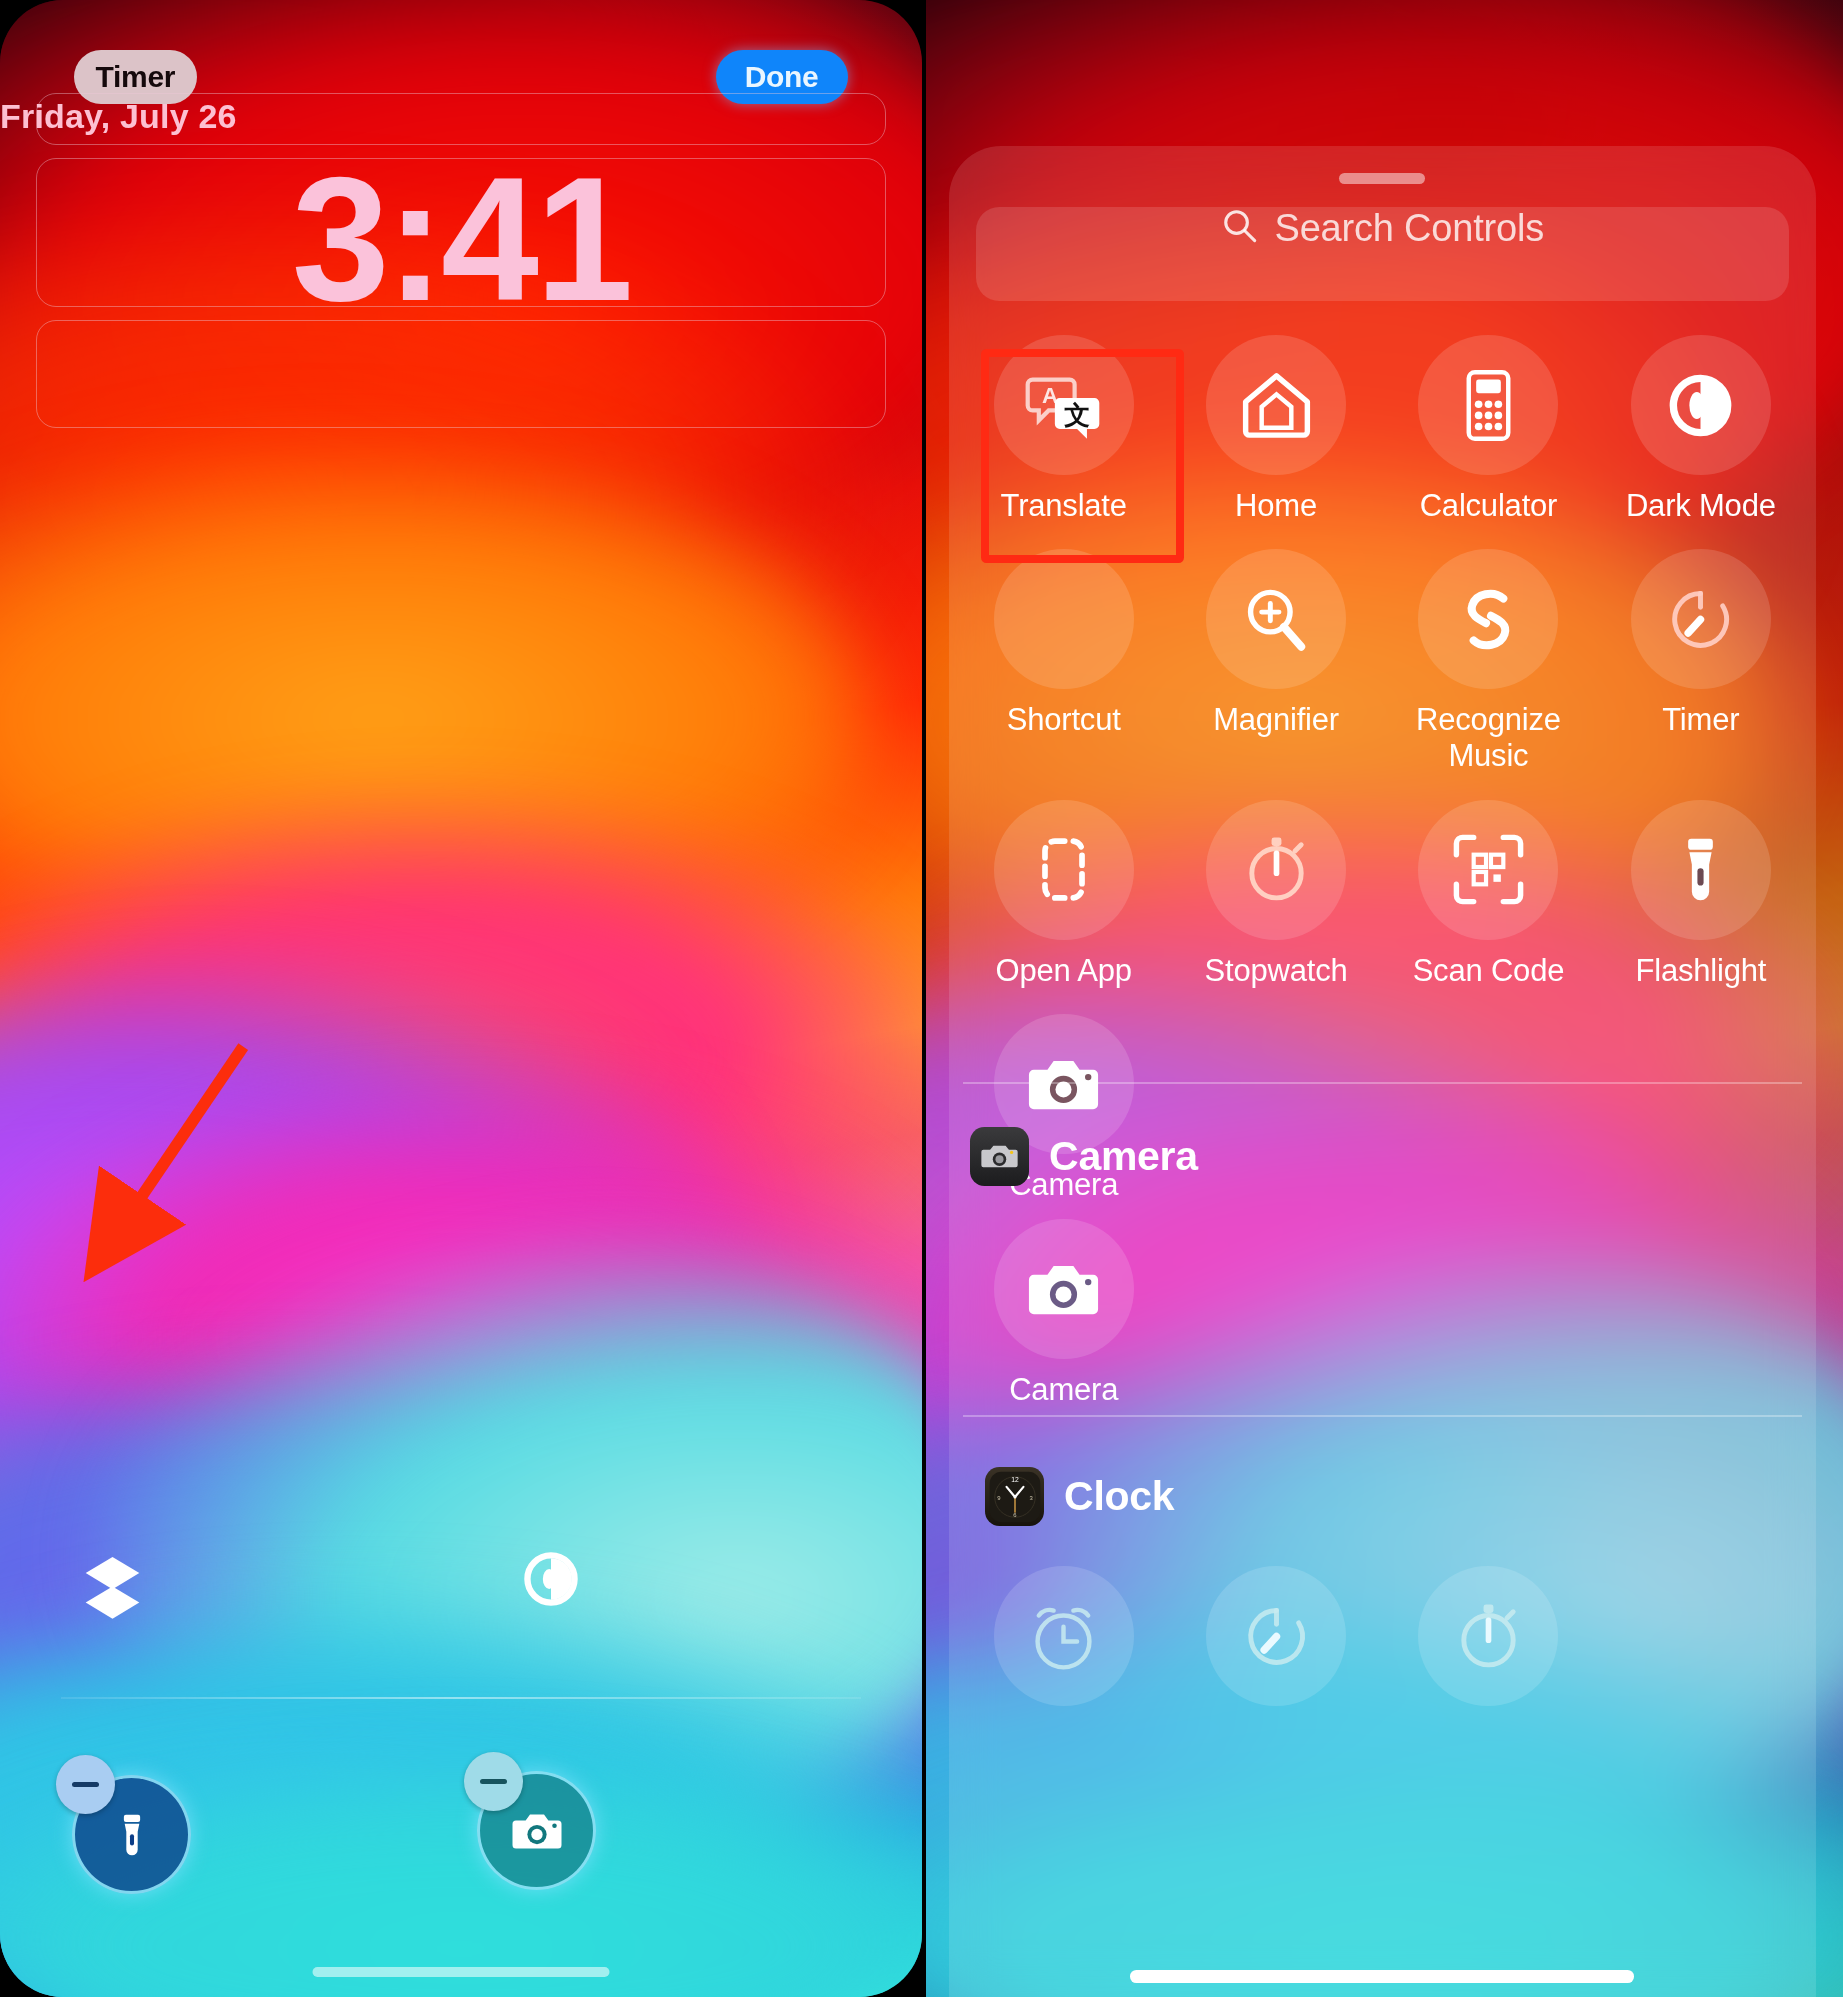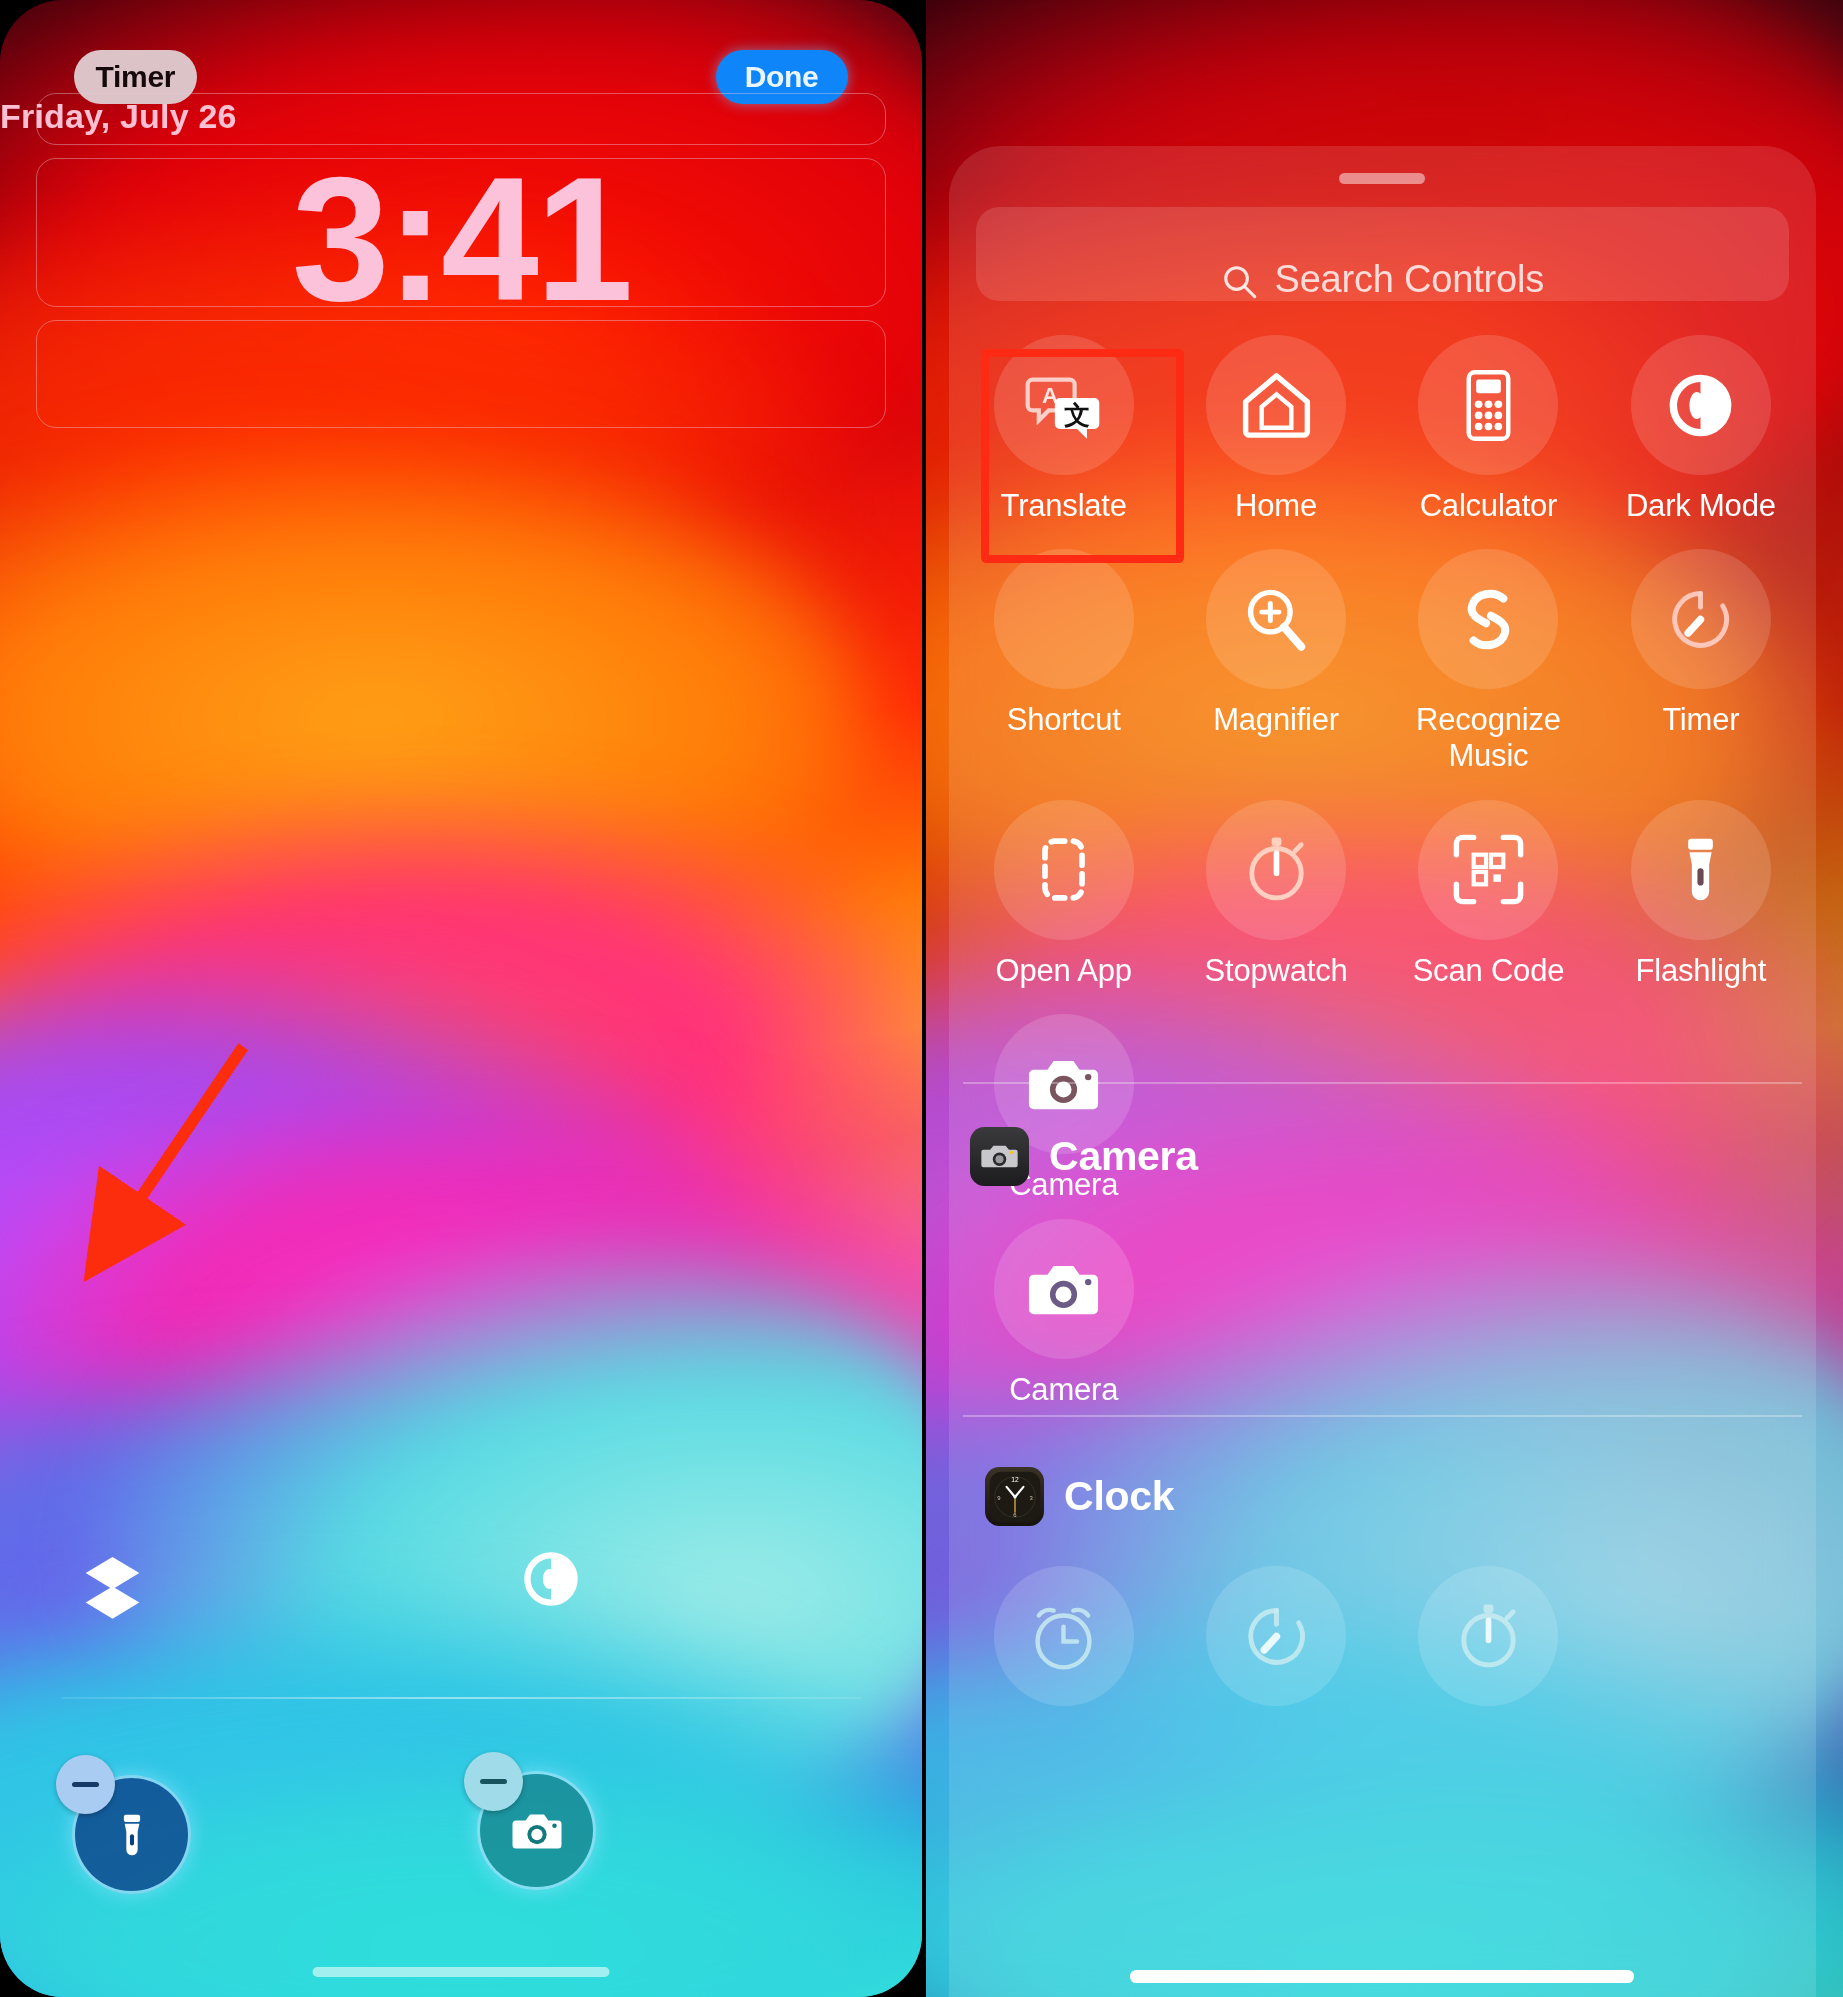--- a/index.html
+++ b/index.html
@@ -139,21 +139,21 @@
     overflow:hidden;
   }
   .grabber {
     position:absolute; left:50%; transform:translateX(-50%); top:27px;
     width:86px; height:10.8px; border-radius:5.4px; background: rgba(255,255,255,.48);
   }
   .searchbar {
     position:absolute; left:27px; right:27px; top:61px; height:94px;
     background: rgba(255,255,255,0.13);
     border-radius: 23.4px;
-    display:flex; align-items:flex-end; justify-content:center; gap:16px;
+    display:flex; align-items:flex-start; justify-content:center; gap:16px;
   }
   .search-ico { width:38px; height:38px; flex:none; }
   .search-ph { color: rgba(255,255,255,.80); font-size:38px; letter-spacing:-0.2px; }
 
   .grid {
     position:absolute; left:9px; right:9px; top:189px;
     display:grid; grid-template-columns: repeat(4, 1fr);
     row-gap: 25px;
   }
   .cell { display:flex; flex-direction:column; align-items:center; }

